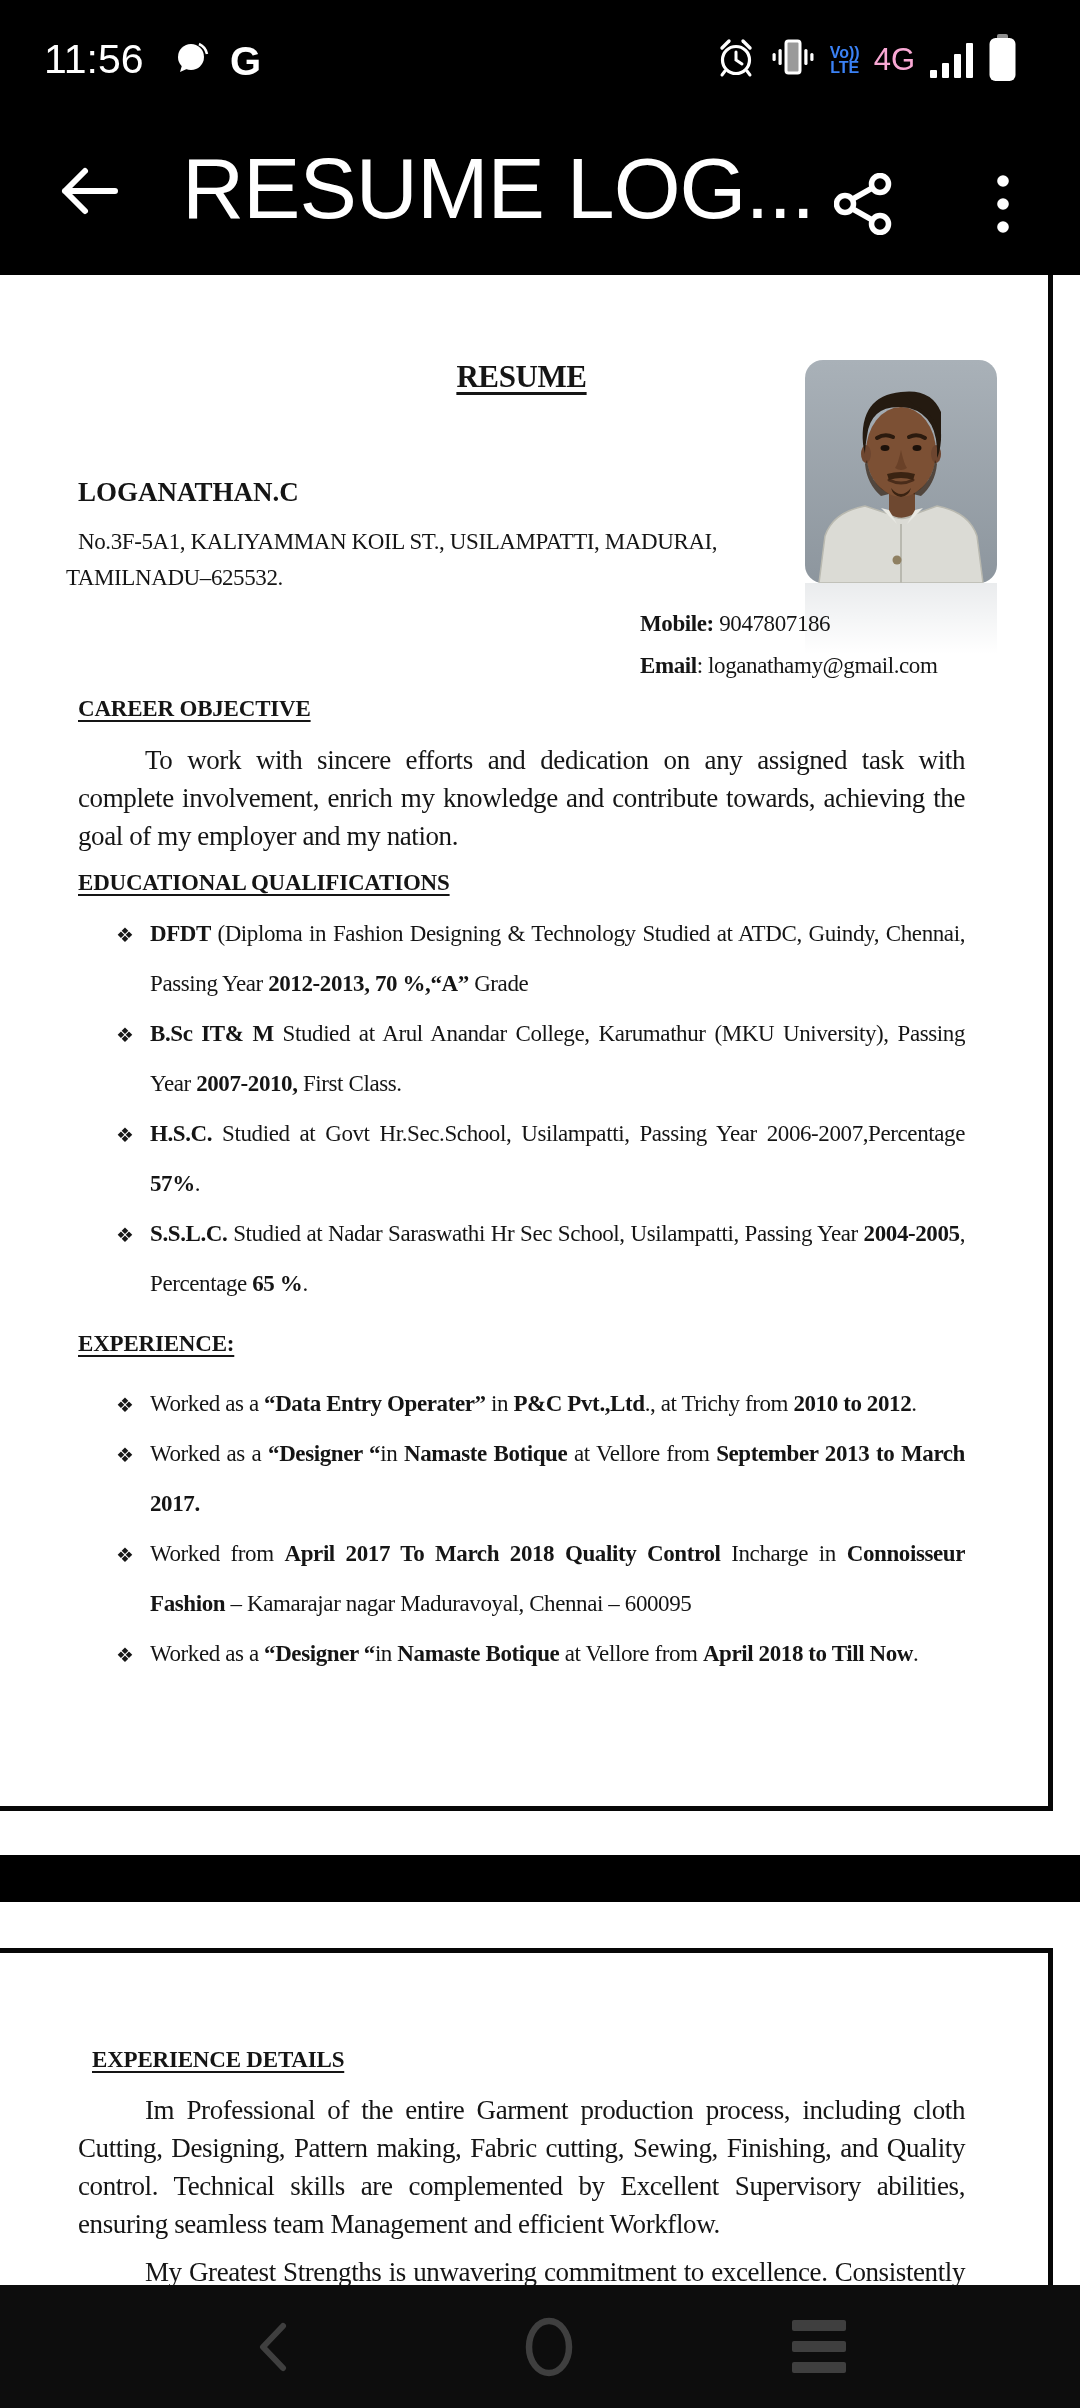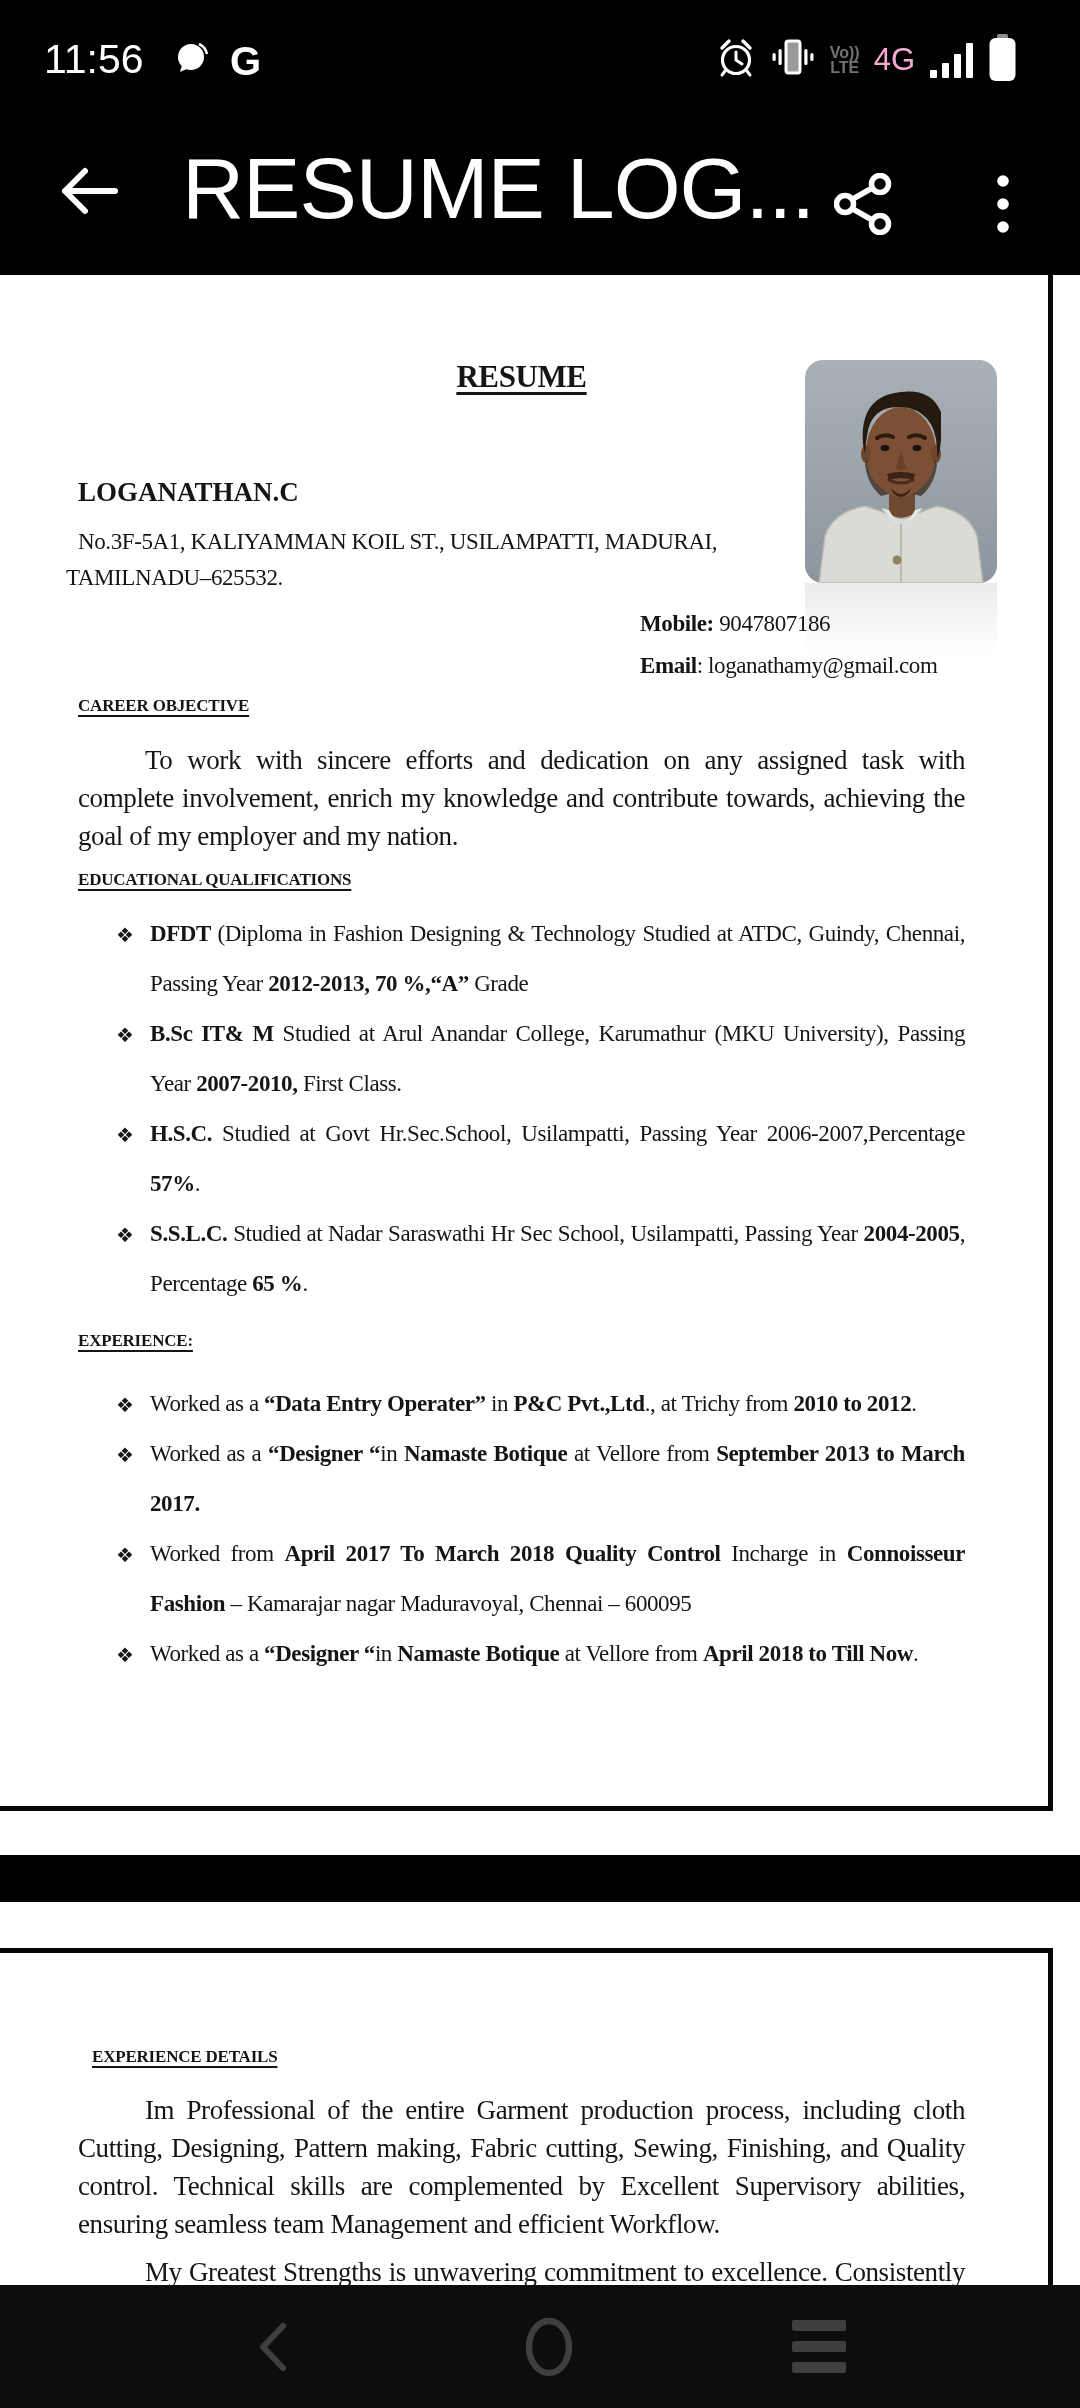--- a/index.html
+++ b/index.html
@@ -4,21 +4,21 @@
 <style>
   html,body{margin:0;padding:0;}
   body{width:1080px;height:2408px;background:#000;position:relative;overflow:hidden;
        font-family:"Liberation Sans",sans-serif;}
 
   
   .status-bar{position:absolute;left:0;top:0;width:1080px;height:105px;background:#000;}
   .sb-time{position:absolute;left:44px;top:36px;color:#fff;font-size:41px;font-weight:400;letter-spacing:0;}
   .sb-left-icons{position:absolute;left:172px;top:40px;display:flex;gap:20px;align-items:center;}
   .sb-right{position:absolute;right:64px;top:30px;display:flex;gap:14px;align-items:center;height:60px;}
-  .volte{color:#737373;font-size:16px;font-weight:700;line-height:15px;text-align:center;letter-spacing:0;}
+  .volte{color:#3b82f6;font-size:16px;font-weight:700;line-height:15px;text-align:center;letter-spacing:0;}
   .sb-4g{color:#f9a8d4;font-size:31px;font-weight:500;}
   .g-glyph{color:#fff;font-size:40px;font-weight:700;line-height:40px;}
 
   
   .app-bar{position:absolute;left:0;top:105px;width:1080px;height:170px;background:#000;}
   .ab-back{position:absolute;left:55px;top:58px;width:66px;height:56px;}
   .ab-title{position:absolute;left:182px;top:0;width:640px;height:170px;line-height:166px;color:#fff;
             font-size:86px;font-weight:400;letter-spacing:-1px;white-space:nowrap;overflow:hidden;}
   .ab-share{position:absolute;left:834px;top:68px;width:58px;height:62px;}
   .ab-menu{position:absolute;left:988px;top:66px;width:30px;height:66px;}
@@ -34,21 +34,21 @@
   .frame-p2{left:-10px;top:46px;right:27px;bottom:-90px;}
 
   .doc-title{position:absolute;left:78px;right:115px;top:84px;text-align:center;font-size:31px;font-weight:700;}
   .doc-title span{text-decoration:underline;text-decoration-thickness:3px;text-underline-offset:5px;}
   .doc-name{position:absolute;left:78px;top:202px;font-size:27px;font-weight:700;letter-spacing:0;}
   .doc-addr1{position:absolute;left:78px;top:254px;font-size:23px;}
   .doc-addr2{position:absolute;left:66px;top:290px;font-size:23px;}
   .doc-mobile{position:absolute;left:640px;top:336px;font-size:23px;}
   .doc-email{position:absolute;left:640px;top:378px;font-size:23px;}
 
-  .sec-heading{position:absolute;left:78px;font-size:17px;font-weight:700;text-decoration:underline;
+  .sec-heading{position:absolute;left:78px;font-size:23px;font-weight:700;text-decoration:underline;
                text-decoration-thickness:2px;text-underline-offset:4px;letter-spacing:-0.2px;}
   .h-objective{top:421px;}
   .h-education{top:595px;}
   .h-experience{top:1056px;}
   .h-expdetails{top:145px;margin-left:14px;}
 
   .para{position:absolute;left:78px;right:115px;font-size:27px;line-height:38px;
         text-align:justify;text-indent:67px;}
   .p-objective{top:466px;}
   .p-details1{top:189px;}

